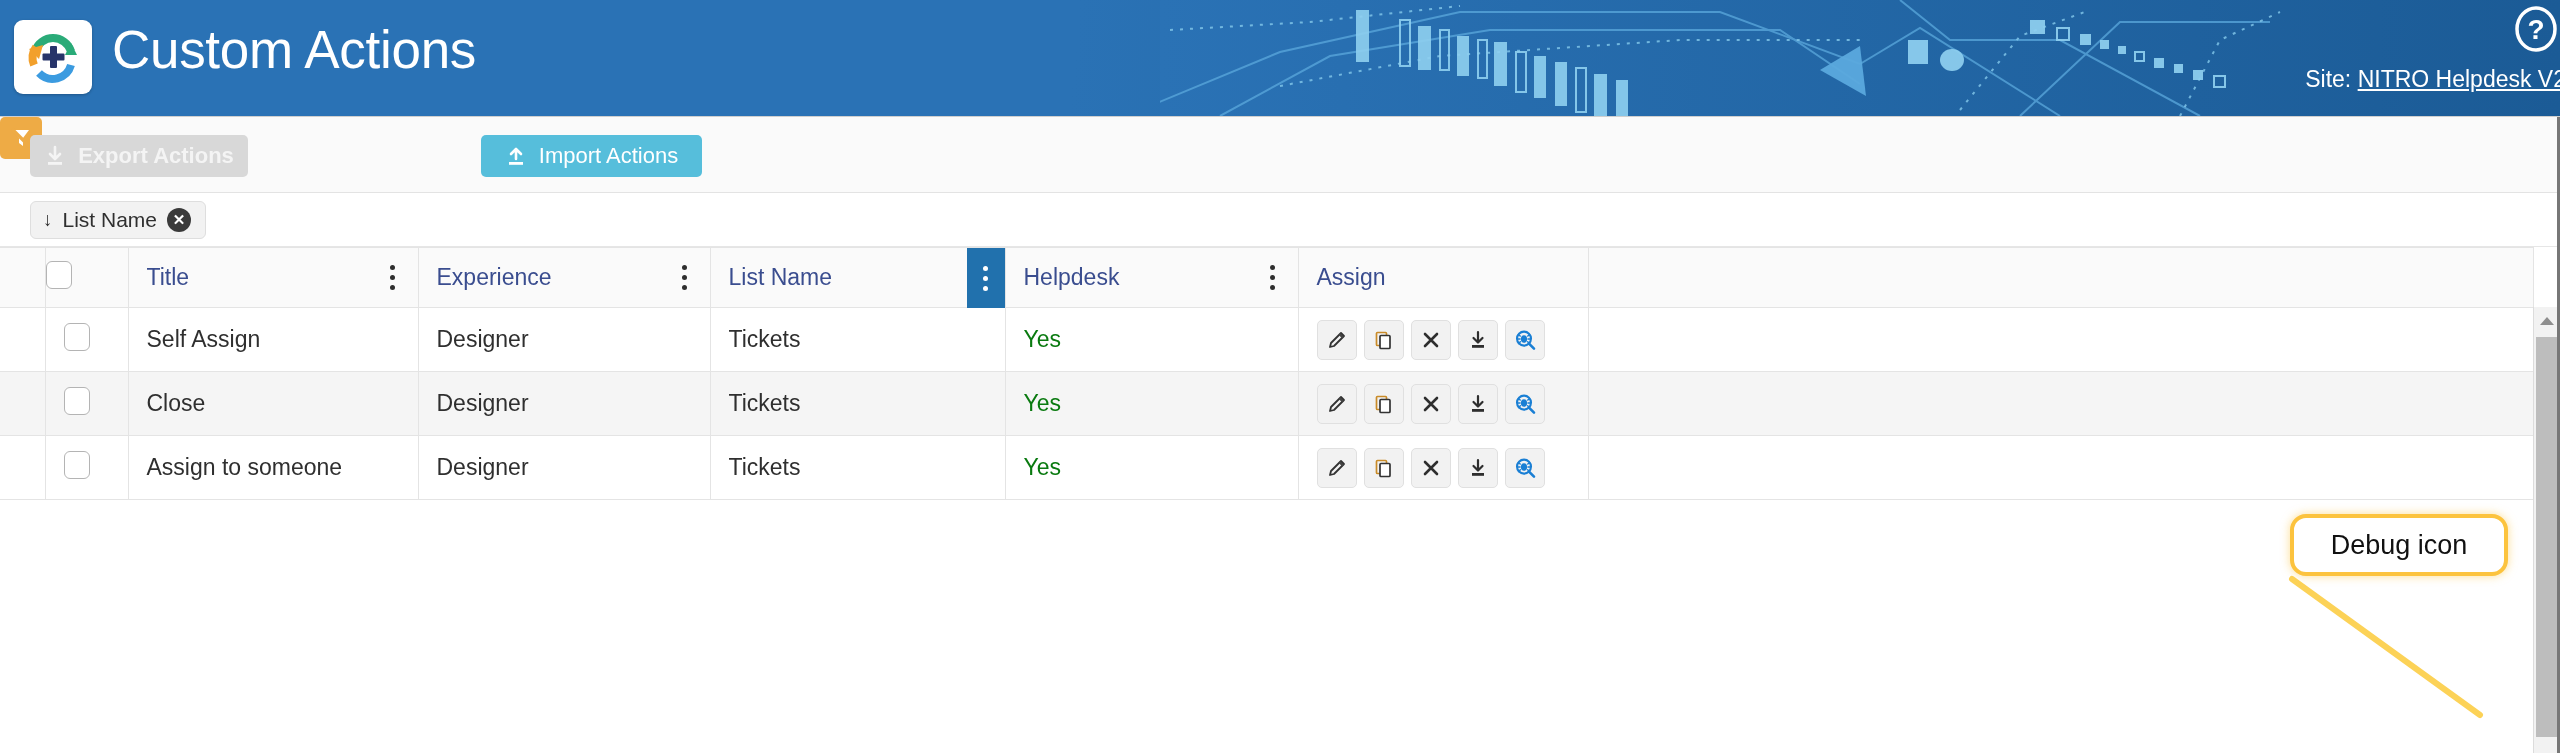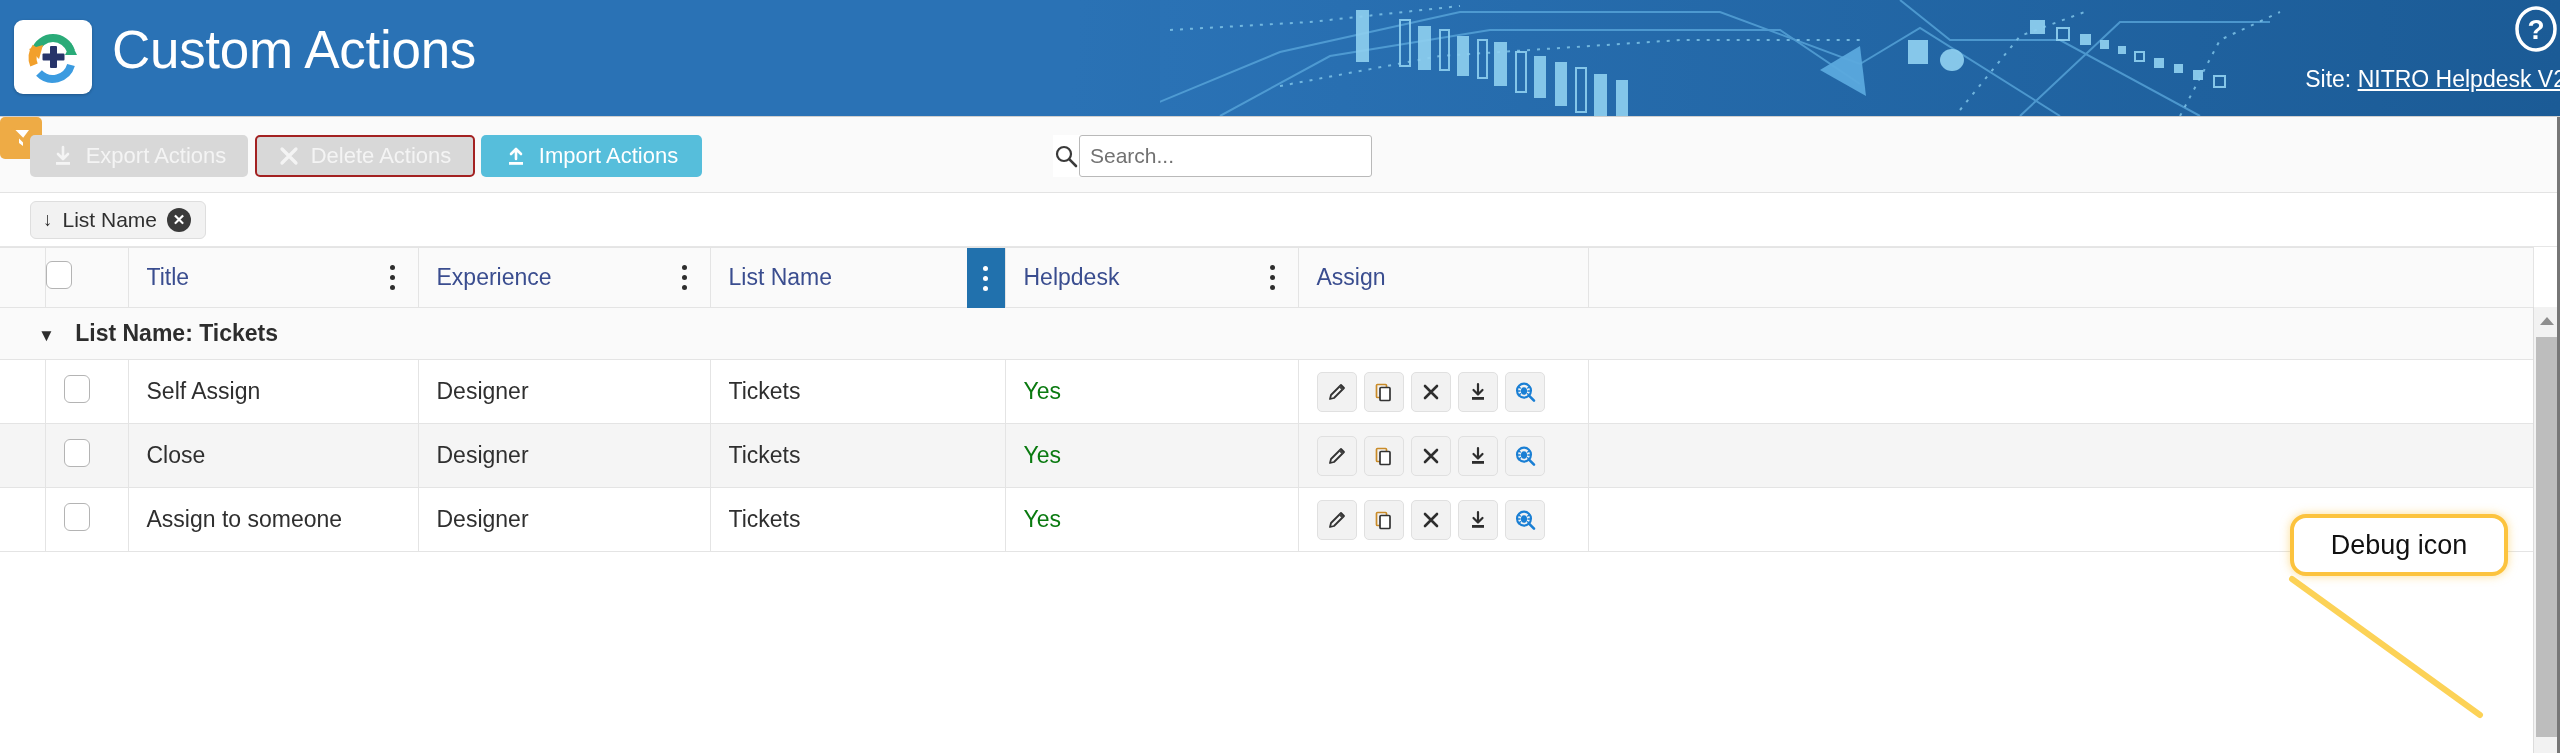--- a/index.html
+++ b/index.html
@@ -88,20 +88,21 @@
     font-size: 22px;
     border: none;
     cursor: pointer;
     white-space: nowrap;
     font-family: "Liberation Sans", sans-serif;
   }
   .btn-export {
     left: 30px; width: 218px;
     background: #d8d8d8;
     color: #f4f4f4;
+    font-weight: bold;
   }
   .btn-delete {
     left: 255px; width: 220px;
     background: #d8d8d8;
     color: #f4f4f4;
     border: 2px solid #a32121;
   }
   .btn-import {
     left: 481px; width: 221px;
     background: #56bedb;
@@ -425,52 +426,37 @@
   <div class="toolbar">
 
     <button class="btn btn-export">
       <svg width="22" height="22" viewBox="0 0 22 22">
         <path d="M11 2 L11 12 M6 9 L11 14 L16 9" stroke="#f4f4f4" stroke-width="2.6" fill="none" stroke-linecap="round" stroke-linejoin="round"></path>
         <rect x="4" y="17" width="14" height="2.8" fill="#f4f4f4"></rect>
       </svg>
       <span>Export Actions</span>
     </button>
 
-    <button class="btn btn-delete">
-      <svg width="20" height="20" viewBox="0 0 20 20">
-        <path d="M3 3 L17 17 M17 3 L3 17" stroke="#f4f4f4" stroke-width="3.2" stroke-linecap="round"></path>
-      </svg>
-      <span>Delete Actions</span>
-    </button>
 
     <button class="btn btn-import">
       <svg width="22" height="22" viewBox="0 0 22 22">
         <path d="M11 14 L11 4 M6 9 L11 4 L16 9" stroke="#ffffff" stroke-width="2.6" fill="none" stroke-linecap="round" stroke-linejoin="round"></path>
         <rect x="4" y="17" width="14" height="2.8" fill="#ffffff"></rect>
       </svg>
       <span>Import Actions</span>
     </button>
 
     <div class="btn-clearfilter" style="display:flex;align-items:center;justify-content:center;">
       <svg width="24" height="24" viewBox="0 0 24 24">
         <path d="M4 4 L20 4 L14 12 L14 20 L10 17 L10 12 Z" fill="#ffffff"></path>
         <path d="M3 3 L21 21" stroke="#eeab45" stroke-width="3.4"></path>
         <path d="M4.6 3 L21 19.4" stroke="#ffffff" stroke-width="0"></path>
       </svg>
     </div>
 
-    <div class="search-wrap">
-      <div class="search-ic">
-        <svg width="26" height="26" viewBox="0 0 26 26">
-          <circle cx="11" cy="11" r="7" fill="none" stroke="#3a3a3a" stroke-width="2.2"></circle>
-          <path d="M16.2 16.2 L23 23" stroke="#3a3a3a" stroke-width="2.6" stroke-linecap="round"></path>
-        </svg>
-      </div>
-      <input class="search-input" type="text" placeholder="Search..." style="">
-    </div>
 
   </div>
 
   <div class="chiprow">
     <div class="chip">
       <span class="chip-arrow">↓</span>
       <span>List Name</span>
       <span class="chip-x">✕</span>
     </div>
   </div>
@@ -517,26 +503,20 @@
               </span>
           </th>
           <th class="c-act">
             <span>Assign</span>
           </th>
           <th class="c-tail"></th>
         </tr>
       </thead>
       <tbody>
 
-        <tr class="grouprow">
-          <td colspan="8">
-            <span class="grp-caret">▼</span>
-            <span>List Name: Tickets</span>
-          </td>
-        </tr>
 
         <tr class="datarow">
           <td class="c-gutter"></td>
           <td class="c-check">
             <span class="chk"></span>
           </td>
           <td class="c-title">Self Assign</td>
           <td class="c-exp">Designer</td>
           <td class="c-list">Tickets</td>
           <td class="c-pub">

